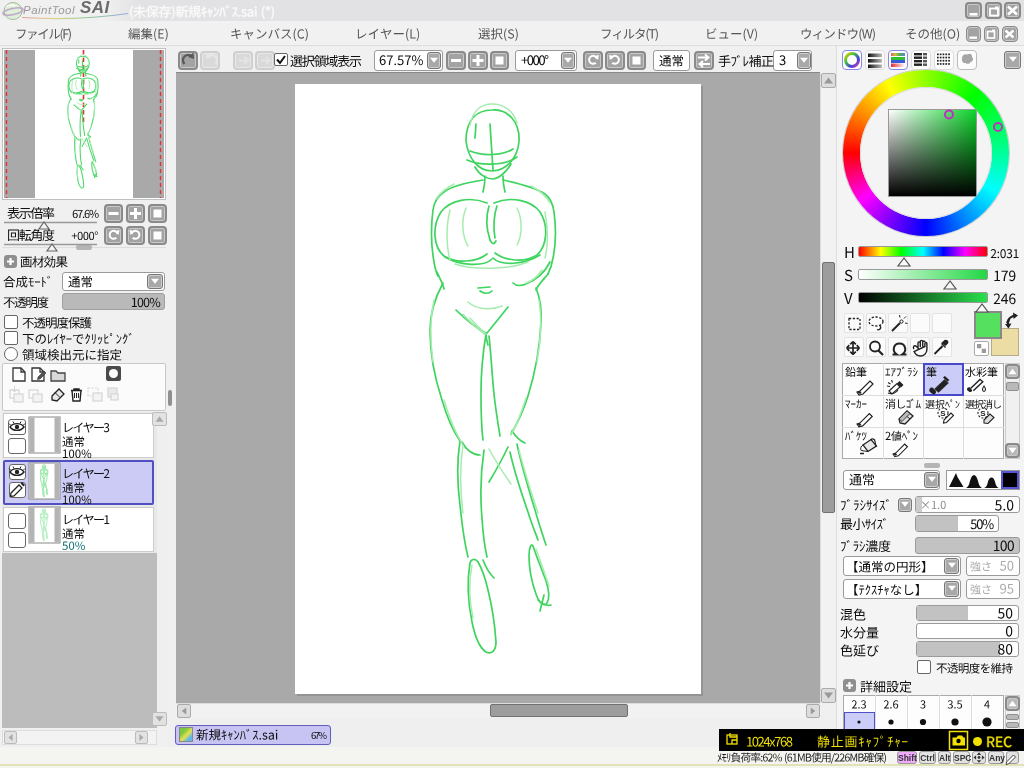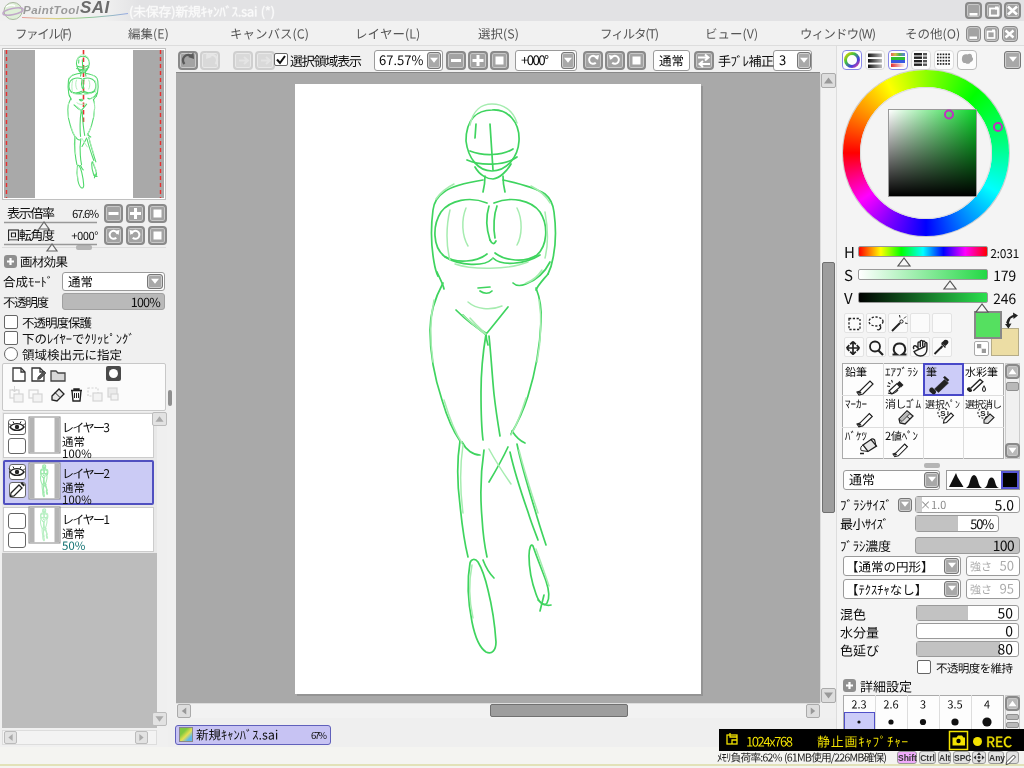--- a/index.html
+++ b/index.html
@@ -10,21 +10,21 @@
 .ddb{position:absolute;background:#a8a8a8;border:1px solid #777;border-radius:3px;box-shadow:inset 0 0 0 1px #cfcfcf}
 .ddb:after{content:"";position:absolute;left:50%;top:50%;transform:translate(-50%,-35%);border:4px solid transparent;border-top:5px solid #fff}
 .cb{position:absolute;background:#fff;border:1px solid #666;border-radius:2px}
 </style></head><body>
 <div id="page">
 
 <div class="abs" style="left:0;top:0;width:1024px;height:21px;background:#e2e2e4"></div>
 <div class="abs" style="left:0;top:0;width:140px;height:21px;background:linear-gradient(90deg,#f0f0f0 75%,#e2e2e4)"></div>
 <div class="abs" style="left:0;top:21px;width:1024px;height:25px;background:#f1f1f1;border-bottom:1px solid #ddd"></div>
 
-<div class="abs" style="left:23px;top:4px;font-style:italic;font-weight:bold;color:#9a9a9a;font-size:11.5px;letter-spacing:0.5px">PaintTool</div>
+<div class="abs" style="left:23px;top:4px;font-style:italic;font-weight:normal;color:#9a9a9a;font-size:11.5px;letter-spacing:0.5px">PaintTool</div>
 <div class="abs" style="left:80px;top:-2px;font-style:italic;font-weight:bold;color:#6b6b6b;font-size:17px;letter-spacing:0.5px">SAI</div>
 
 <div class="btn" style="left:965px;top:2px;width:17px;height:17px"></div>
 <div class="btn" style="left:985px;top:2px;width:17px;height:17px"></div>
 <div class="btn" style="left:1004px;top:2px;width:17px;height:17px"></div>
 
 <div class="btn" style="left:966px;top:26px;width:15px;height:16px;border-width:1px"></div>
 <div class="btn" style="left:984px;top:26px;width:15px;height:16px;border-width:1px"></div>
 <div class="btn" style="left:1002px;top:26px;width:16px;height:16px;border-width:1px"></div>
 

